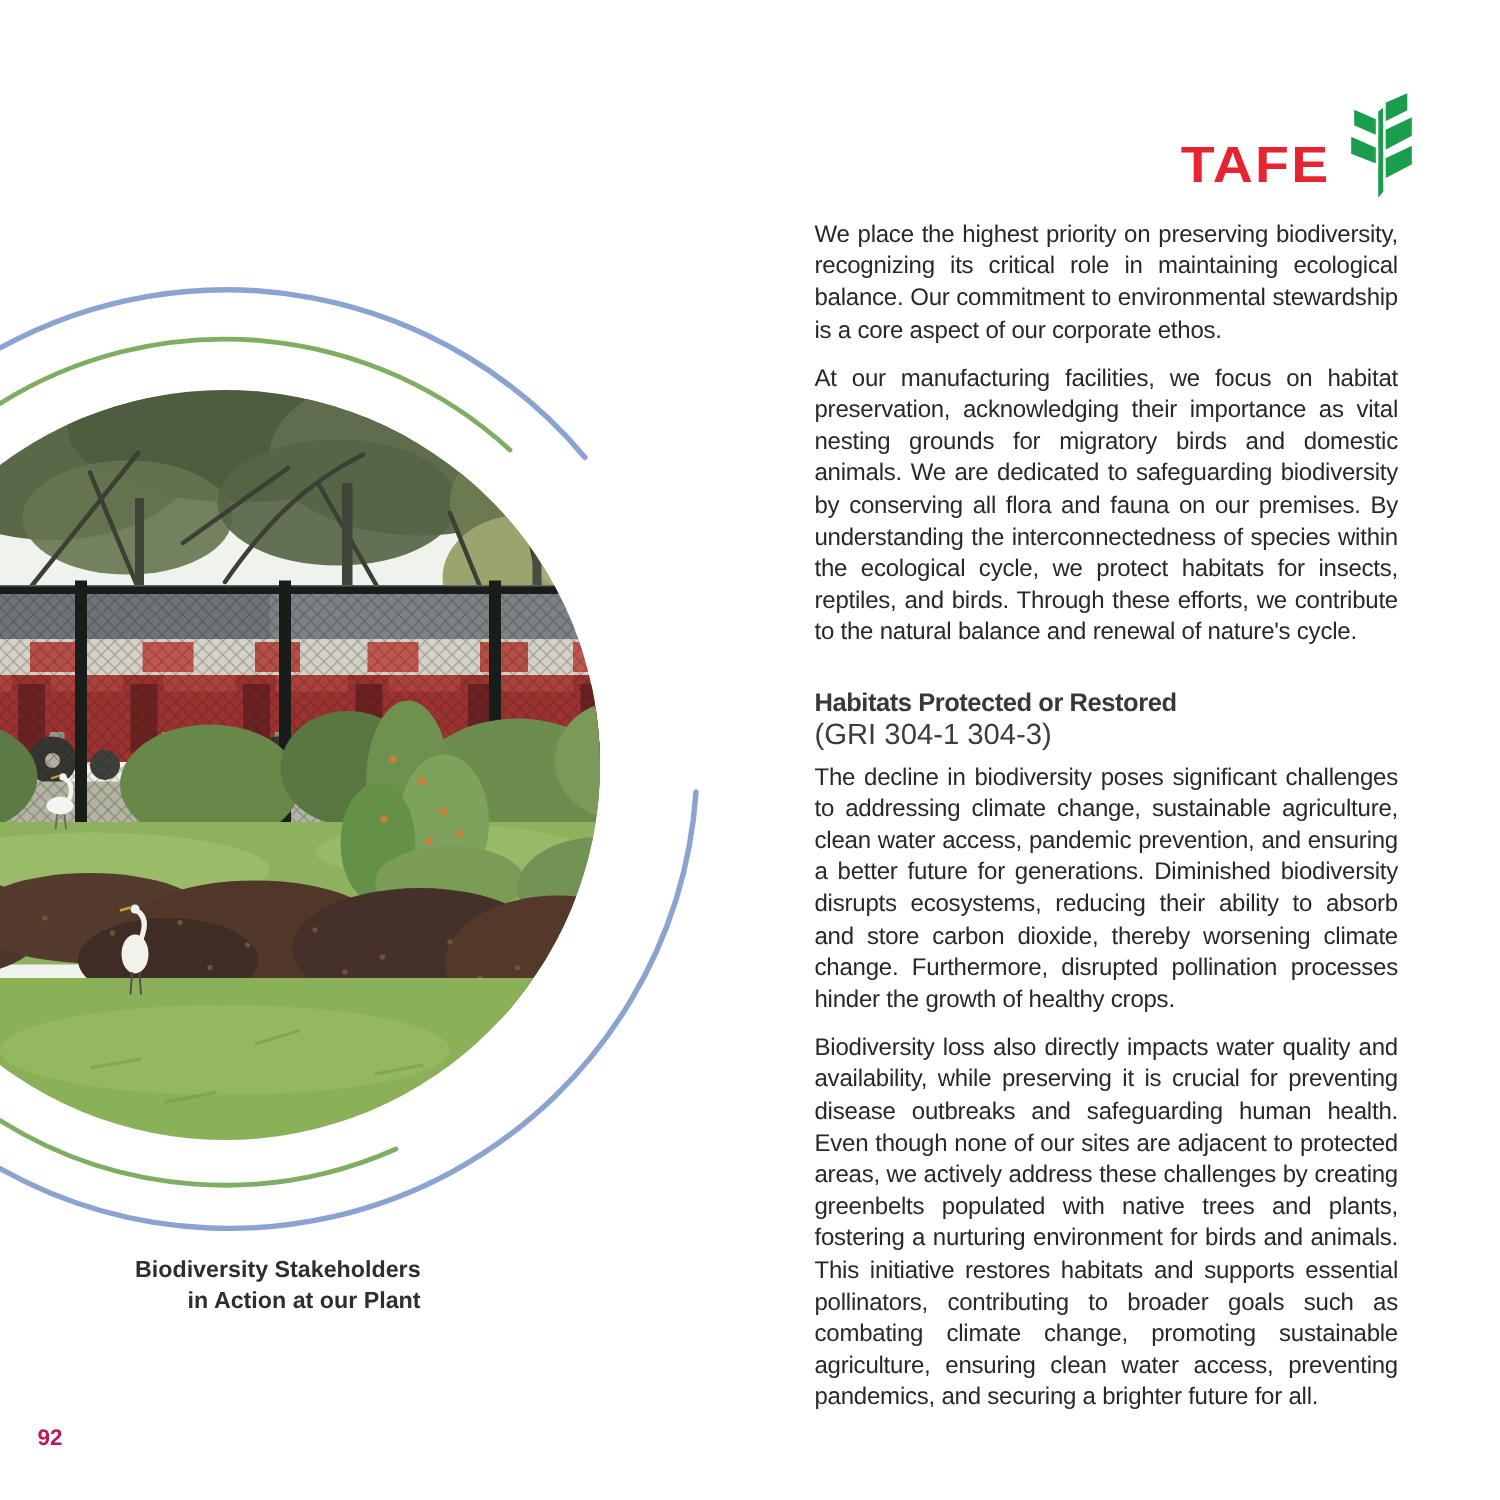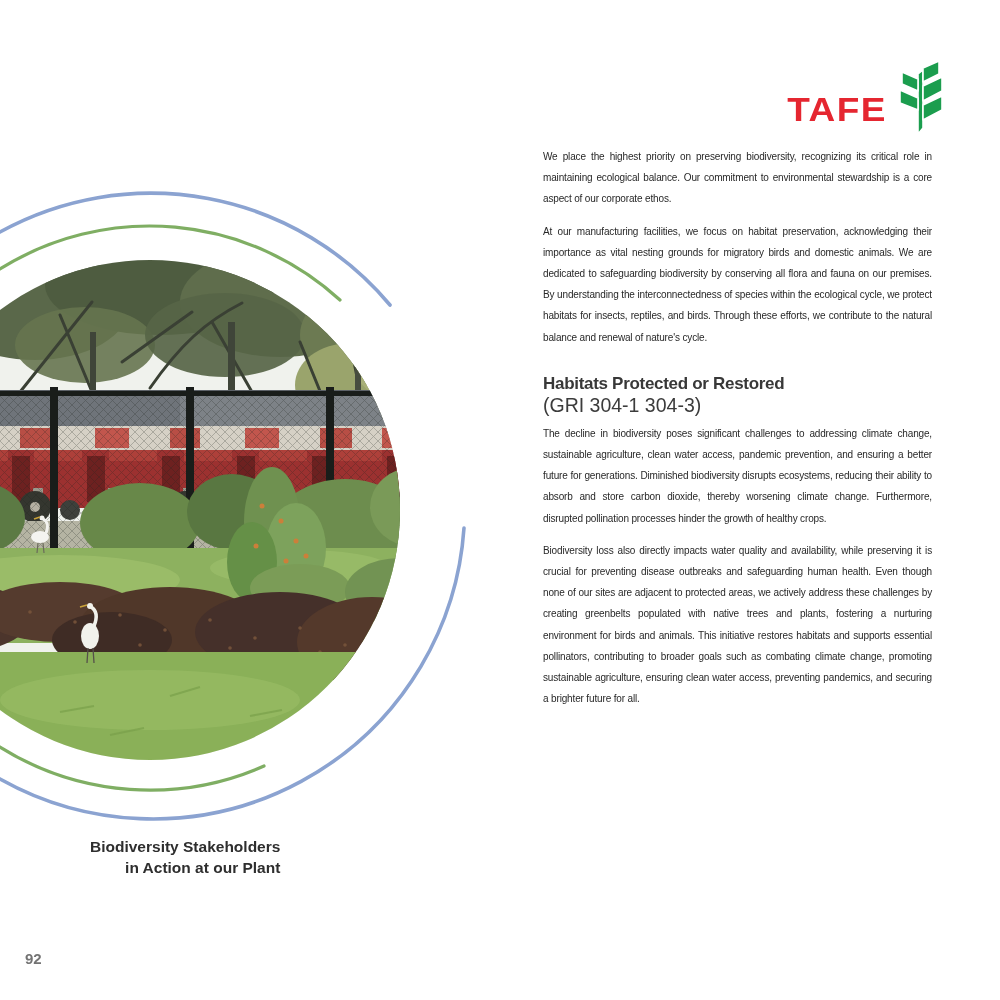--- a/index.html
+++ b/index.html
@@ -17,30 +17,30 @@
   }
   .logo-mark{margin-left:6px;}
   
   .hero{position:absolute;left:0;top:0;}
   .caption{
     position:absolute;left:90px;top:836px;
     font-weight:bold;font-size:15.5px;line-height:21px;color:#2e2e2e;text-align:right;
   }
   .page-num{
     position:absolute;left:25px;top:950px;
-    font-weight:bold;font-size:15px;color:#737373;
+    font-weight:bold;font-size:15px;color:#be185d;
   }
   
   .article{position:absolute;left:543px;top:146px;width:389px;color:#2a2a2a;}
   .article h1{
     margin:0 0 17px 0;font-size:30px;line-height:1.1;color:#383838;
     letter-spacing:-.4px;
   }
   .article p{
-    margin:0 0 11px 0;font-size:10px;line-height:21.2px;
+    margin:0 0 11px 0;font-size:16px;line-height:21.2px;
     text-align:justify;letter-spacing:-.15px;color:#282828;
   }
   .section-2{margin-top:26px;}
   .article h2{
     margin:0;font-size:17px;line-height:1.15;color:#383838;letter-spacing:-.3px;
   }
   .article .sub{
     font-weight:normal;font-size:19.5px;color:#3c3c3c;margin:1px 0 5px 0;
     text-align:left;letter-spacing:0;line-height:1.2;
   }

